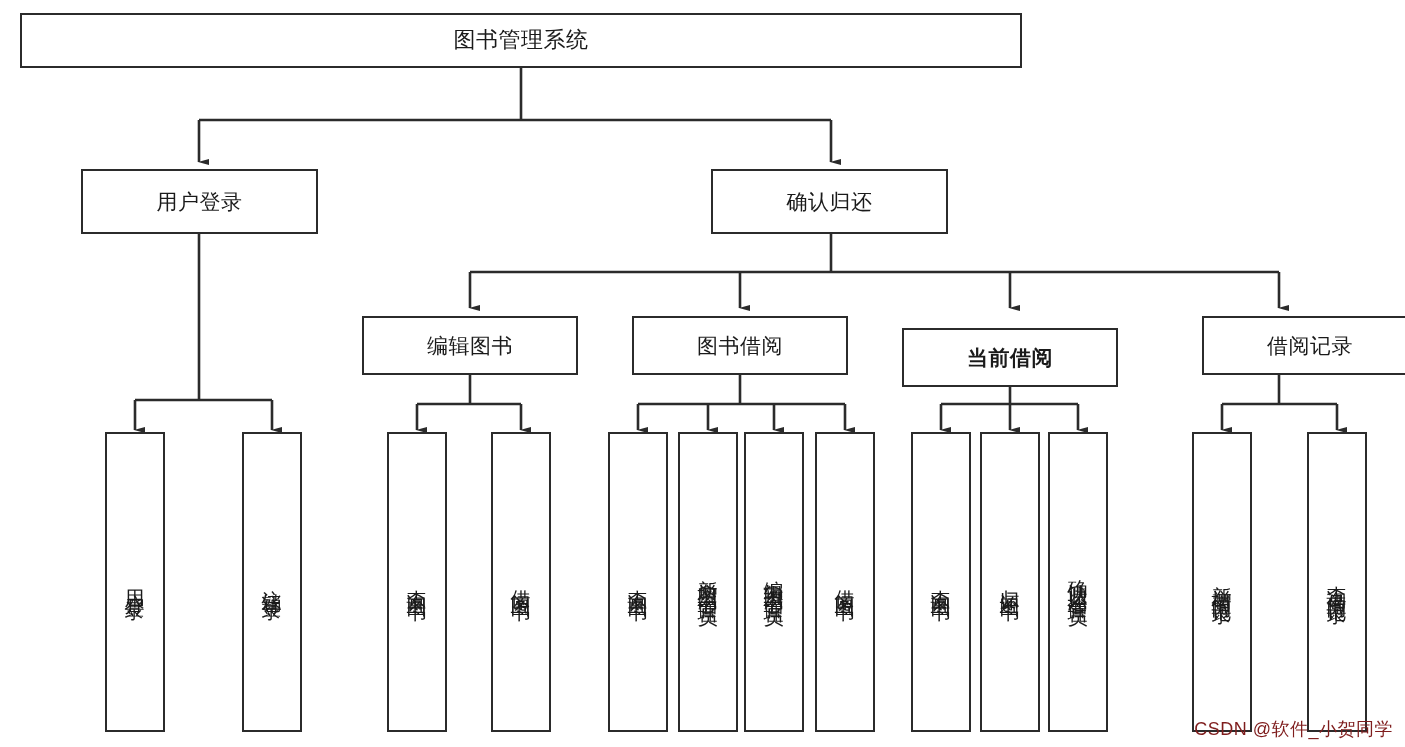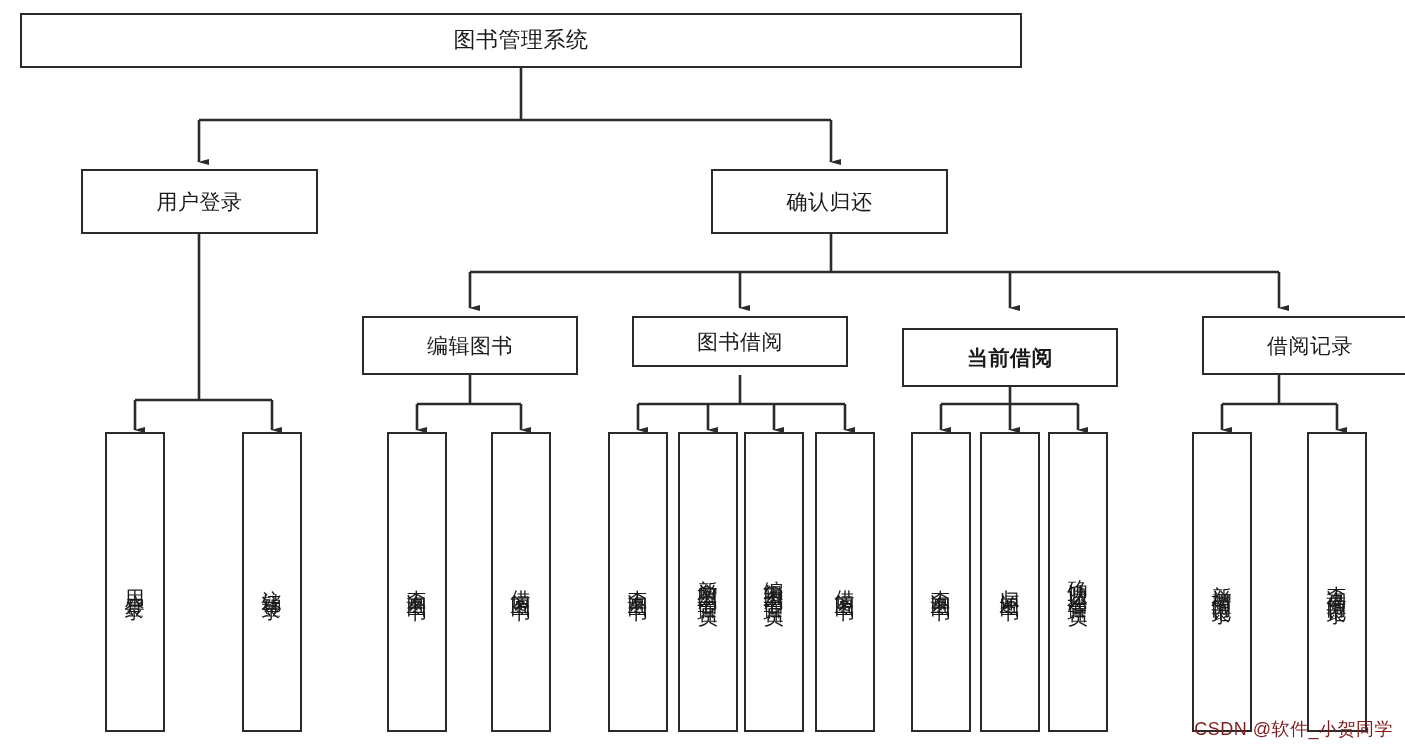--- a/index.html
+++ b/index.html
@@ -118,21 +118,21 @@
       <path d="M1337,404 L1337,430" marker-end="url(#arrow)"></path>
     </g>
   </svg>
 
   <div class="node horiz root" style="left:20px; top:13px; width:1002px; height:55px;">图书管理系统</div>
 
   <div class="node horiz" style="left:81px; top:169px; width:237px; height:65px;">用户登录</div>
   <div class="node horiz" style="left:711px; top:169px; width:237px; height:65px;">确认归还</div>
 
   <div class="node horiz" style="left:362px; top:316px; width:216px; height:59px;">编辑图书</div>
-  <div class="node horiz" style="left:632px; top:316px; width:216px; height:51px;">图书借阅</div>
+  <div class="node horiz" style="left:632px; top:316px; width:216px; height:59px;">图书借阅</div>
   <div class="node horiz" style="left:902px; top:328px; width:216px; height:59px;font-weight:bold;">当前借阅</div>
   <div class="node horiz" style="left:1171px; top:316px; width:216px; height:59px;margin-left:31px;">借阅记录</div>
 
   <div class="node leaf" style="left:105px; top:432px; width:60px; height:300px;">
     <span class="vtext">用户登录</span>
   </div>
   <div class="node leaf" style="left:242px; top:432px; width:60px; height:300px;">
     <span class="vtext">注销登录</span>
   </div>
 

